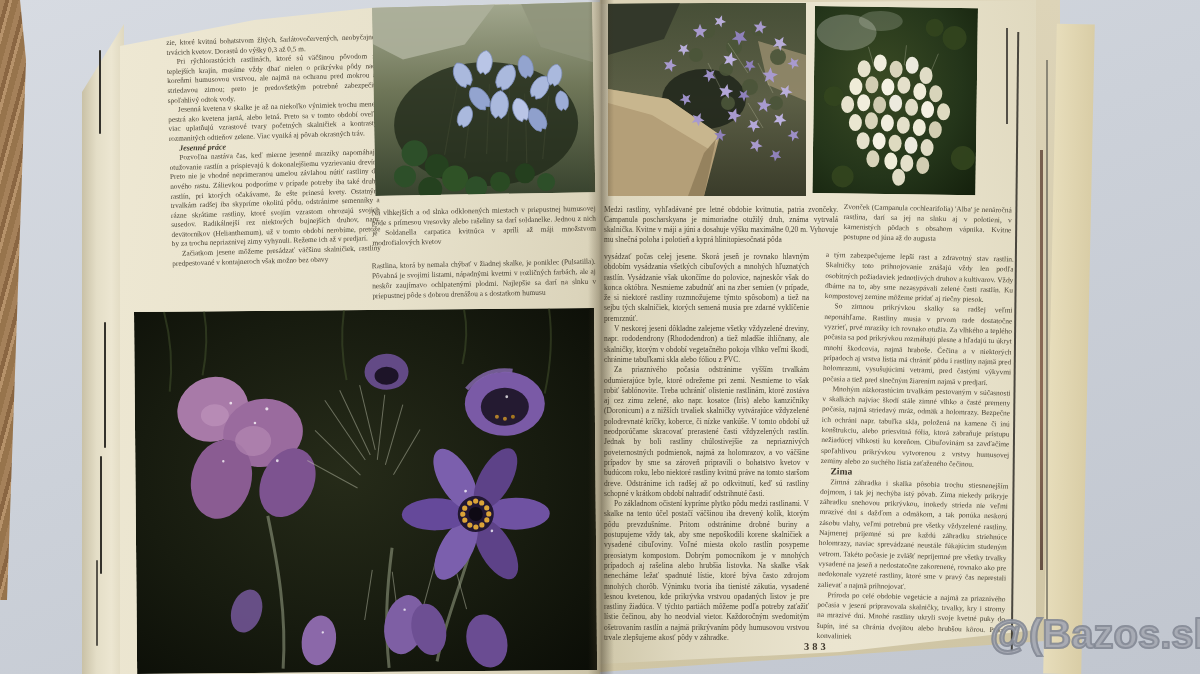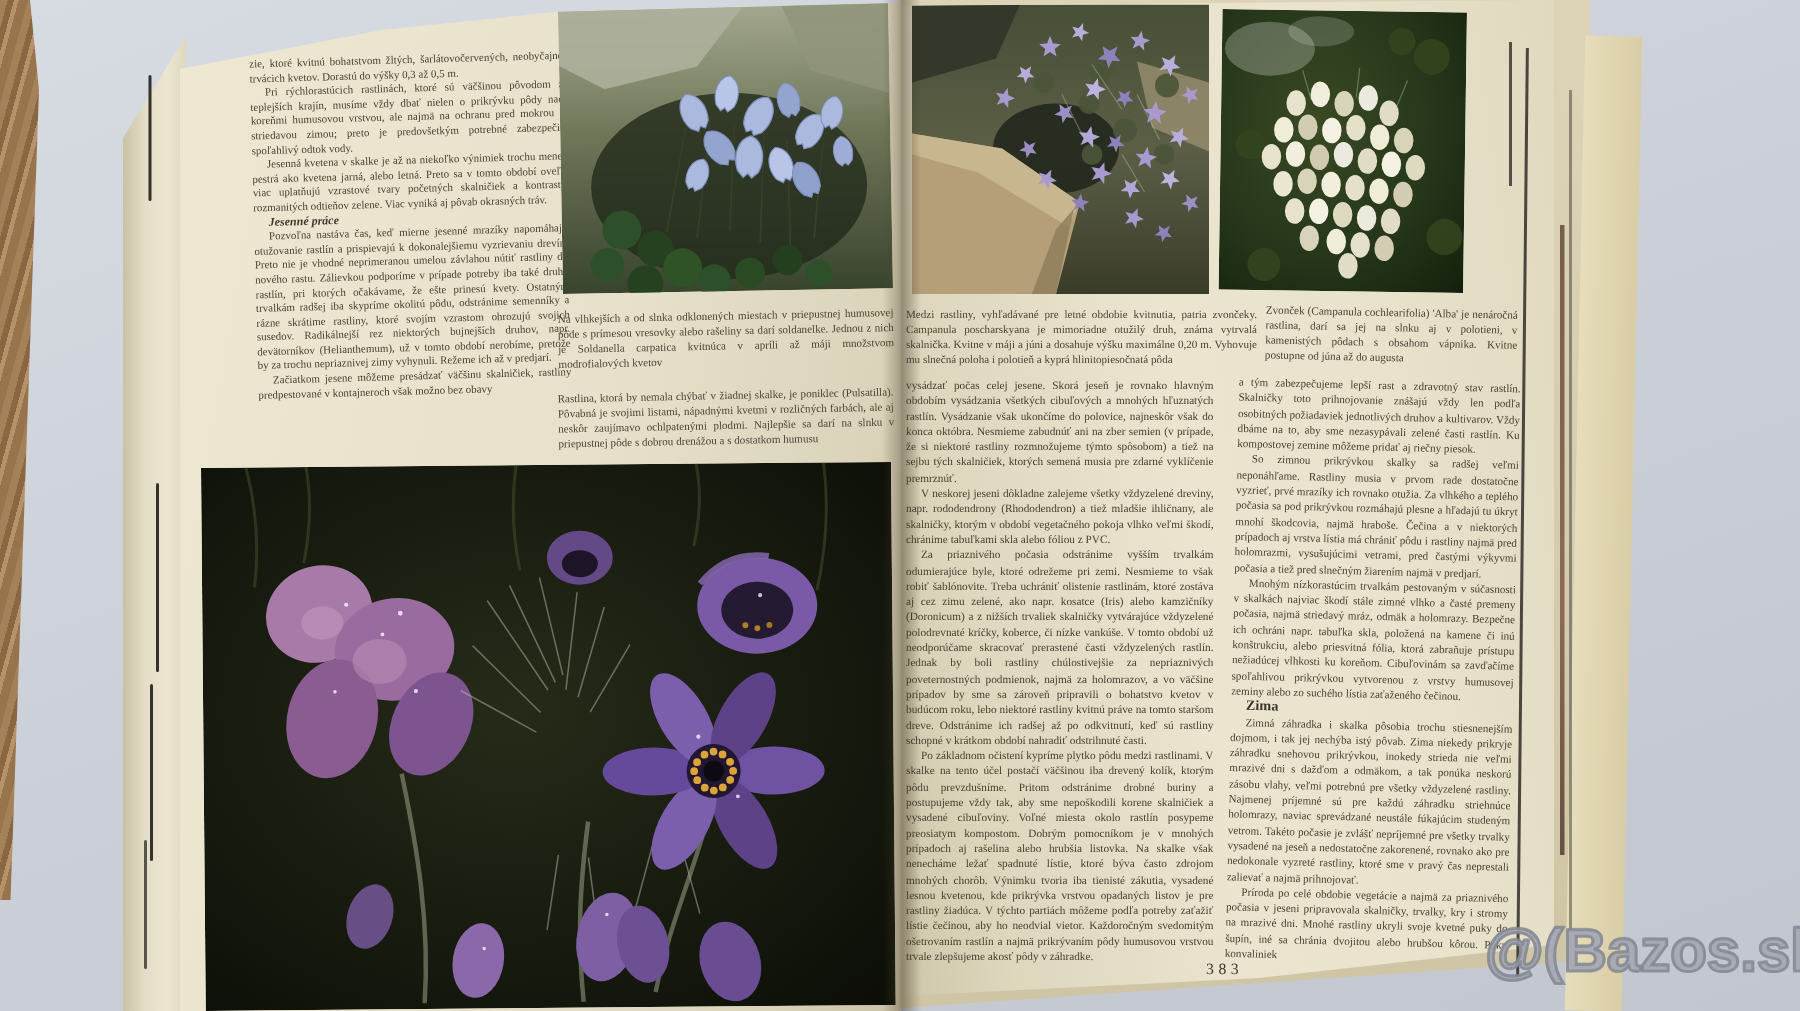--- a/index.html
+++ b/index.html
@@ -54,21 +54,21 @@
   .h-italic{font-size:8px;font-style:italic;font-weight:bold;margin:7px 0 5px;text-indent:0;color:#3e382c;}
   .caption{color:#4a4336;font-size:7.4px;line-height:9.9px;text-align:justify;}
   .cap-a{left:252px;top:206px;width:224px;transform:rotate(-1.2deg);}
   .cap-b{left:252px;top:259px;width:224px;transform:rotate(-1.2deg);}
   .cap-c{left:4px;top:205px;width:234px;}
   .cap-d{left:244px;top:202px;width:168px;transform:rotate(1.2deg);transform-origin:left top;}
   .col1{left:4px;top:252px;width:205px;height:404px;overflow:hidden;font-size:7.5px;line-height:10.3px;}
   .col2{left:226px;top:250px;width:188px;height:404px;overflow:hidden;font-size:7.4px;line-height:10.3px;
         transform:rotate(1.4deg);transform-origin:left top;}
   .h-zima{font-size:9.5px;font-weight:bold;margin:9px 0 7px;text-indent:0;color:#3a342a;}
-  .pagenum{left:204px;top:641px;font-size:10.5px;letter-spacing:3px;color:#3f382c;}
+  .pagenum{left:204px;top:641px;font-size:10.5px;letter-spacing:3px;color:#3f382c;font-weight:bold;}
 
   
   .photo{display:block;}
   .ph-a{left:252px;top:4px;transform:rotate(-1deg);transform-origin:left top;}
   .ph-b{left:14px;top:312px;transform:rotate(-.5deg);transform-origin:left top;}
   .ph-c{left:8px;top:3px;}
   .ph-d{left:215px;top:6px;transform:rotate(.8deg);transform-origin:left top;}
 
   
   .watermark{left:990px;top:612px;z-index:9;white-space:nowrap;

